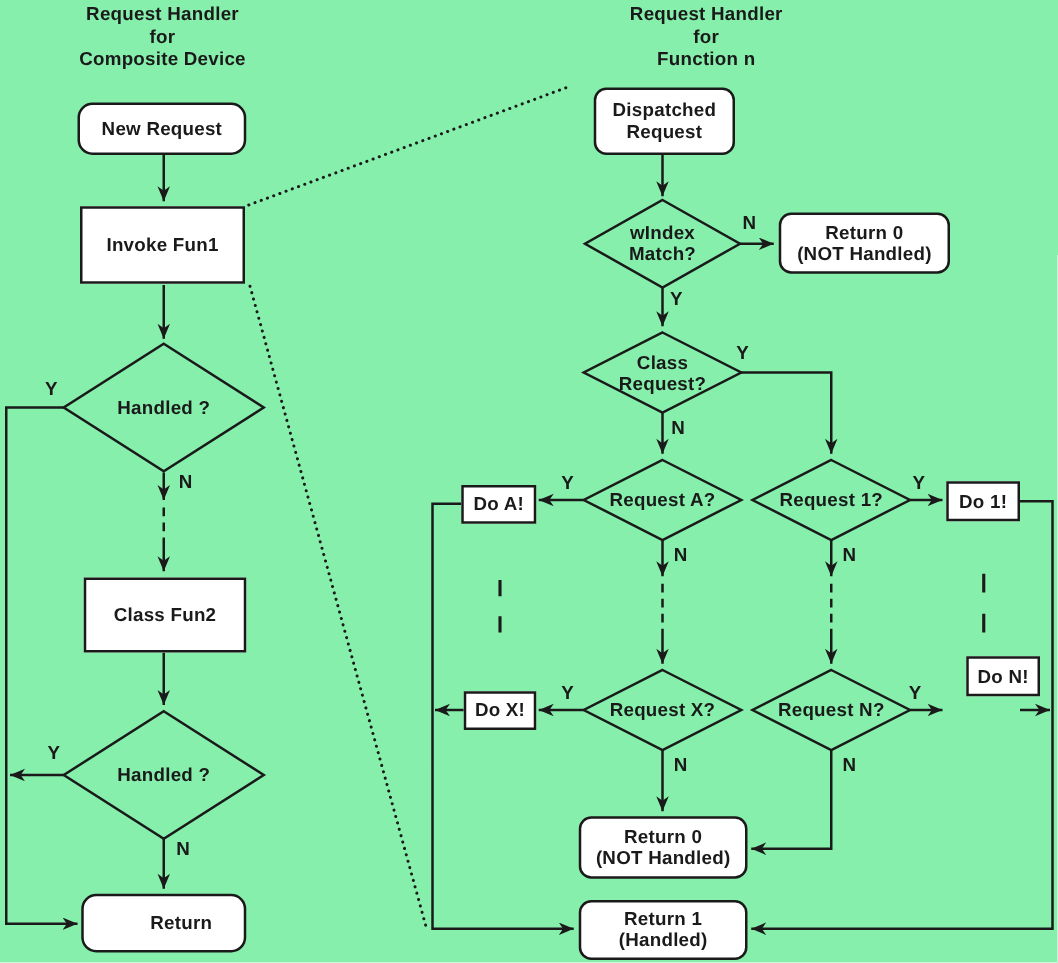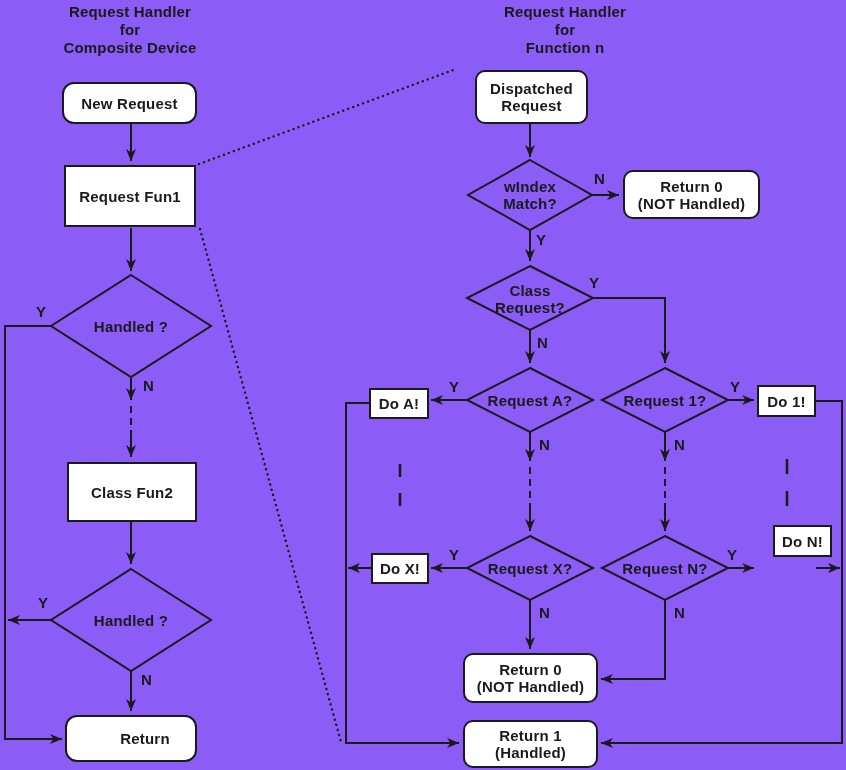--- a/index.html
+++ b/index.html
@@ -1,17 +1,17 @@
 <!DOCTYPE html>
 <html><head>
 <meta charset="utf-8">
 <style>
   html,body { margin:0; padding:0; background:#ffffff; }
   .canvas {
-    position:relative; width:846px; height:770px; background:#8b5cf6;
+    position:relative; width:846px; height:770px; background:#86efac;
     font-family:"Liberation Sans", sans-serif; color:#1a1a1a; overflow:hidden;
   }
   svg.wires { position:absolute; left:0; top:0; z-index:0; }
   .w    { stroke:#1a1a1a; stroke-width:2; fill:none; }
   .dash { stroke-dasharray:7 5; }
   .dots { stroke-dasharray:0.1 5.2; stroke-linecap:round; stroke-width:2.4; }
   .tick { stroke-width:2.5; }
   .node {
     position:absolute; z-index:2; box-sizing:border-box;
     border:2px solid #1a1a1a; background:#ffffff;
@@ -95,21 +95,21 @@
   </svg>
 
   <div class="title" style="left:20px; top:3px; width:220px;">Request Handler
 for
 Composite Device</div>
   <div class="title" style="left:455px; top:3px; width:220px;">Request Handler
 for
 Function n</div>
 
   <div class="node terminal" style="left:62px; top:82px; width:135px; height:42px;">New Request</div>
-  <div class="node" style="left:64px; top:165px; width:132px; height:62px;">Request Fun1</div>
+  <div class="node" style="left:64px; top:165px; width:132px; height:62px;">Invoke Fun1</div>
   <div class="dlabel" style="left:61px; top:276px; width:140px; height:100px;">Handled ?</div>
   <div class="node" style="left:67px; top:462px; width:130px; height:60px;">Class Fun2</div>
   <div class="dlabel" style="left:61px; top:570px; width:140px; height:100px;">Handled ?</div>
   <div class="node terminal" style="left:65px; top:715px; width:132px; height:47px;padding-left:28px;">Return</div>
 
   <div class="node terminal" style="left:475px; top:70px; width:113px; height:54px; border-radius:10px;">Dispatched
 Request</div>
   <div class="dlabel" style="left:470px; top:163px; width:120px; height:64px;">wIndex
 Match?</div>
   <div class="node terminal" style="left:623px; top:170px; width:137px; height:49px; border-radius:10px;">Return 0

